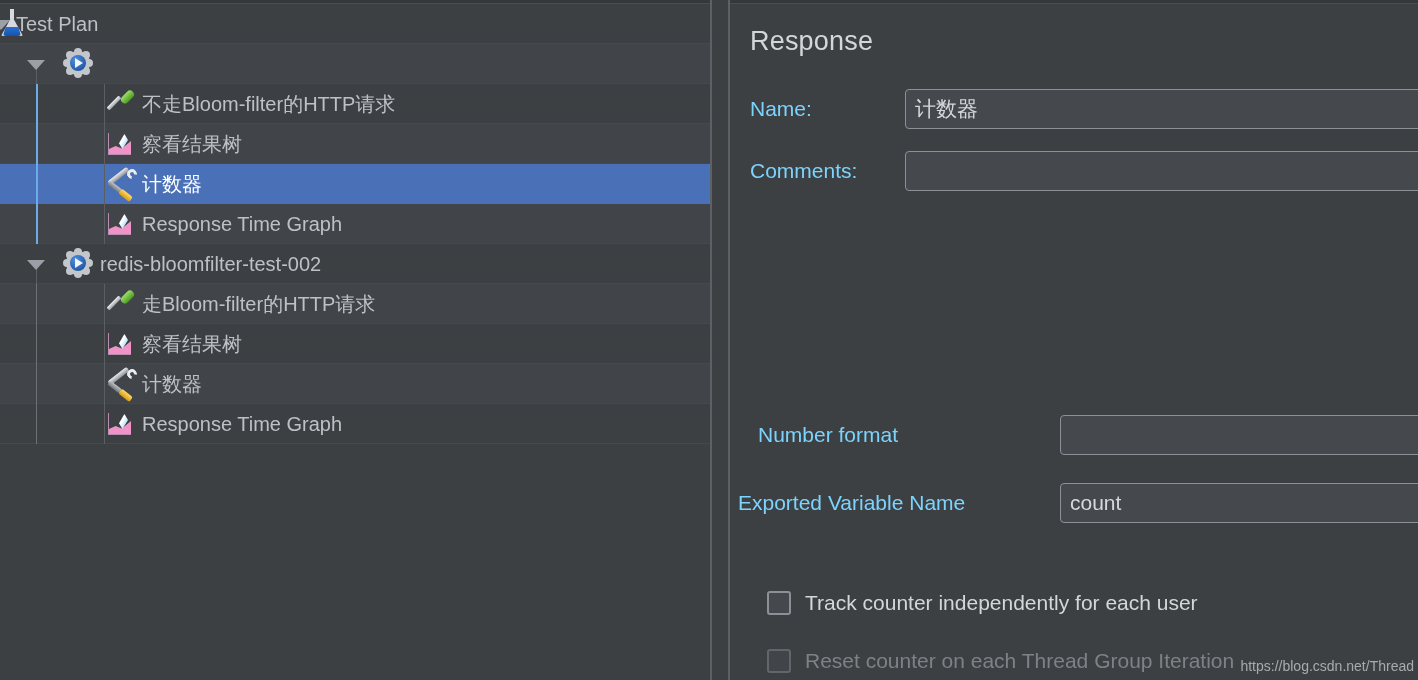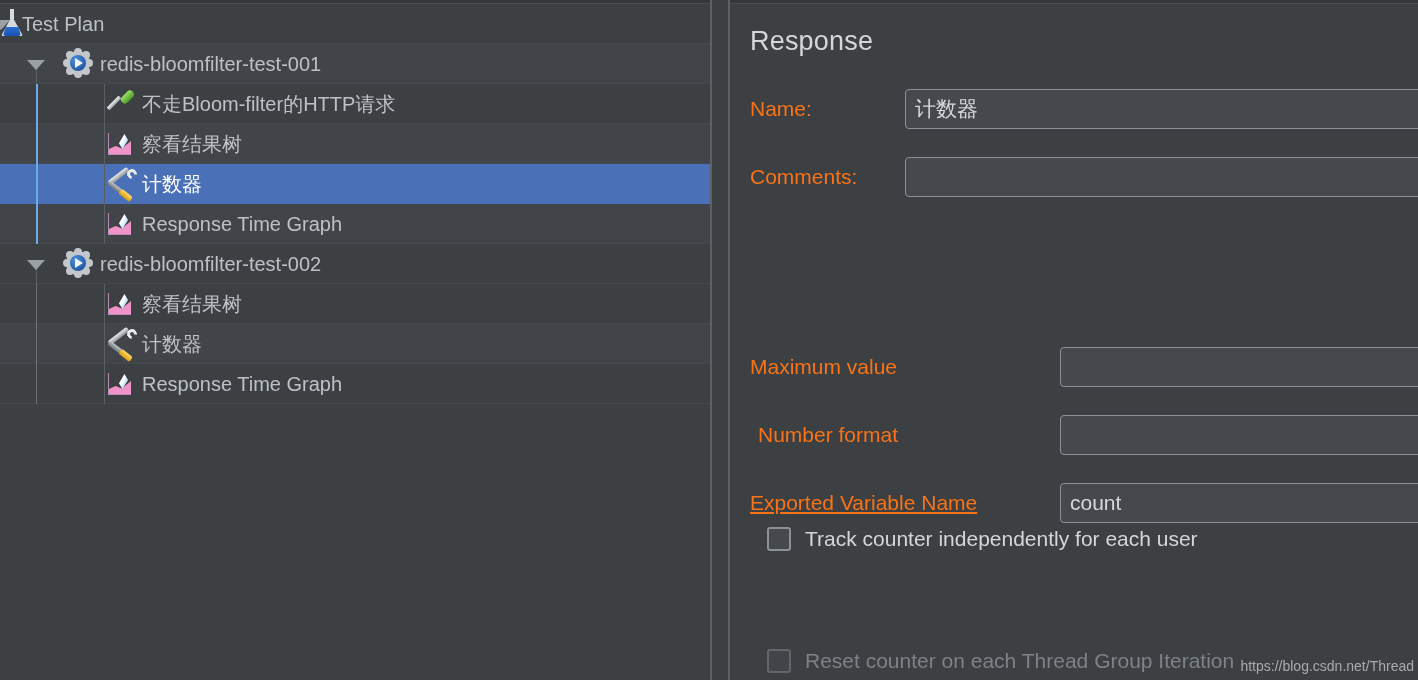--- a/index.html
+++ b/index.html
@@ -199,21 +199,21 @@
     position: absolute; top: 4px; left: 730px; width: 688px; height: 676px;
     background: #3c4043; overflow: hidden;
   }
   .panel-title {
     position: absolute; left: 20px; top: 22px;
     font-size: 27px; color: #d4d7da; letter-spacing: .2px;
   }
   .form-row { position: absolute; left: 0; width: 688px; height: 40px; }
   .form-label {
     position: absolute; left: 20px; top: 50%; transform: translateY(-50%);
-    font-size: 21px; color: #f97316; white-space: nowrap;
+    font-size: 21px; color: #7dd3fc; white-space: nowrap;
   }
   .form-input {
     position: absolute; top: 50%; transform: translateY(-50%);
     height: 40px; background: #45494d;
     border: 1px solid #8b9197; border-radius: 4px;
     display: flex; align-items: center;
     padding-left: 9px;
     font-size: 21px; color: #d6d9dc;
     font-family: "Liberation Sans", sans-serif;
     overflow: hidden; white-space: nowrap;
@@ -252,34 +252,33 @@
   <div class="tree-panel" id="tree-panel">
       <div class="tree-row">
         <span class="twisty" style="left:-8px;top:16px;"></span>
         <span style="position:absolute;left:-3px;top:0;width:36px;height:40px;z-index:3;">
           <span class="icn" style="left:0;top:4px;width:30px;height:32px;">
             <span class="flask-neck"></span>
             <span class="flask-body"></span>
             <span class="flask-liquid"></span>
           </span>
         </span>
-        <span class="tree-label" style="position:absolute;left:22px;"><span>Test Plan</span></span>
+        <span class="tree-label" style="position:absolute;left:16px;"><span>Test Plan</span></span>
         <span class="sep"></span>
       </div>
       <div class="tree-row alt">
         <span class="guide-dot" style="left:36px;top:20px;height:20px;"></span>
         <span class="twisty" style="left:27px;top:16px;"></span>
         <span style="position:absolute;left:64px;top:0;width:36px;height:40px;z-index:3;">
           <span class="icn" style="left:0;top:5px;width:30px;height:30px;">
             <span class="gear-outer"></span>
             <span class="gear-inner"></span>
             <span class="gear-play"></span>
           </span>
         </span>
-        <span class="tree-label" style="position:absolute;left:100px;"><span>redis-bloomfilter-test-001</span></span>
         <span class="sep"></span>
       </div>
       <div class="tree-row">
         <span class="guide blue" style="left:36px;top:0;height:40px;"></span>
         <span class="guide-dot" style="left:104px;top:0;height:40px;"></span>
         <span style="position:absolute;left:106px;top:0;width:36px;height:40px;z-index:3;">
           <span class="icn" style="left:0;top:5px;width:32px;height:30px;">
             <span class="pip-stem"></span>
             <span class="pip-bulb"></span>
           </span>
@@ -339,20 +338,32 @@
         <span style="position:absolute;left:64px;top:0;width:36px;height:40px;z-index:3;">
           <span class="icn" style="left:0;top:5px;width:30px;height:30px;">
             <span class="gear-outer"></span>
             <span class="gear-inner"></span>
             <span class="gear-play"></span>
           </span>
         </span>
         <span class="tree-label" style="position:absolute;left:100px;"><span>redis-bloomfilter-test-002</span></span>
         <span class="sep"></span>
       </div>
+      <div class="tree-row alt">
+        <span class="guide gray" style="left:36px;top:0;height:40px;"></span>
+        <span class="guide-dot" style="left:104px;top:0;height:40px;"></span>
+        <span style="position:absolute;left:106px;top:0;width:36px;height:40px;z-index:3;">
+          <span class="icn" style="left:0;top:5px;width:32px;height:30px;">
+            <span class="pip-stem"></span>
+            <span class="pip-bulb"></span>
+          </span>
+        </span>
+        <span class="tree-label" style="position:absolute;left:142px;"><span>走Bloom-filter的HTTP请求</span></span>
+        <span class="sep"></span>
+      </div>
       <div class="tree-row">
         <span class="guide gray" style="left:36px;top:0;height:40px;"></span>
         <span class="guide-dot" style="left:104px;top:0;height:40px;"></span>
         <span style="position:absolute;left:106px;top:0;width:36px;height:40px;z-index:3;">
           <span class="icn" style="left:0;top:5px;width:30px;height:30px;">
             <span class="chart-axis"></span>
             <span class="chart-axis-b"></span>
             <span class="chart-box">
               <span class="chart-area"></span>
               <span class="chart-cursor"></span>
@@ -399,45 +410,39 @@
   <div class="divider-b"></div>
 
   <div class="form-panel" id="form-panel">
     <div class="panel-title">Response</div>
   <div class="form-row" style="top: 85px;">
         <span class="form-label" style="left:20px;"><span>Name:</span></span>
         <span class="form-input" style="left:175px;width:520px;">
           <span>计数器</span>
         </span>
       </div>
-      <div class="form-row" style="top: 153px;">
+      <div class="form-row" style="top: 147px;">
         <span class="form-label" style="left:20px;"><span>Comments:</span></span>
         <span class="form-input" style="left:175px;width:520px;">
-          <span></span>
-        </span>
-      </div>
-      <div class="form-row" style="top: 343px;">
-        <span class="form-label" style="left:20px;"><span>Maximum value</span></span>
-        <span class="form-input" style="left:330px;width:365px;">
           <span></span>
         </span>
       </div>
       <div class="form-row" style="top: 411px;">
         <span class="form-label" style="left:28px;"><span>Number format</span></span>
         <span class="form-input" style="left:330px;width:365px;">
           <span></span>
         </span>
       </div>
       <div class="form-row" style="top: 479px;">
-        <span class="form-label" style="left:20px;text-decoration:underline;"><span>Exported Variable Name</span></span>
+        <span class="form-label" style="left:8px;"><span>Exported Variable Name</span></span>
         <span class="form-input" style="left:330px;width:365px;">
           <span>count</span>
         </span>
       </div>
-      <div class="cb-row" style="top: 518px;">
+      <div class="cb-row" style="top: 582px;">
         <span class="cb-box"></span>
         <span class="cb-label"><span>Track counter independently for each user</span></span>
       </div>
       <div class="cb-row" style="top: 640px;">
         <span class="cb-box disabled"></span>
         <span class="cb-label disabled"><span>Reset counter on each Thread Group Iteration</span></span>
       </div>
     </div>
 
   <div class="watermark">https://blog.csdn.net/Thread</div>

